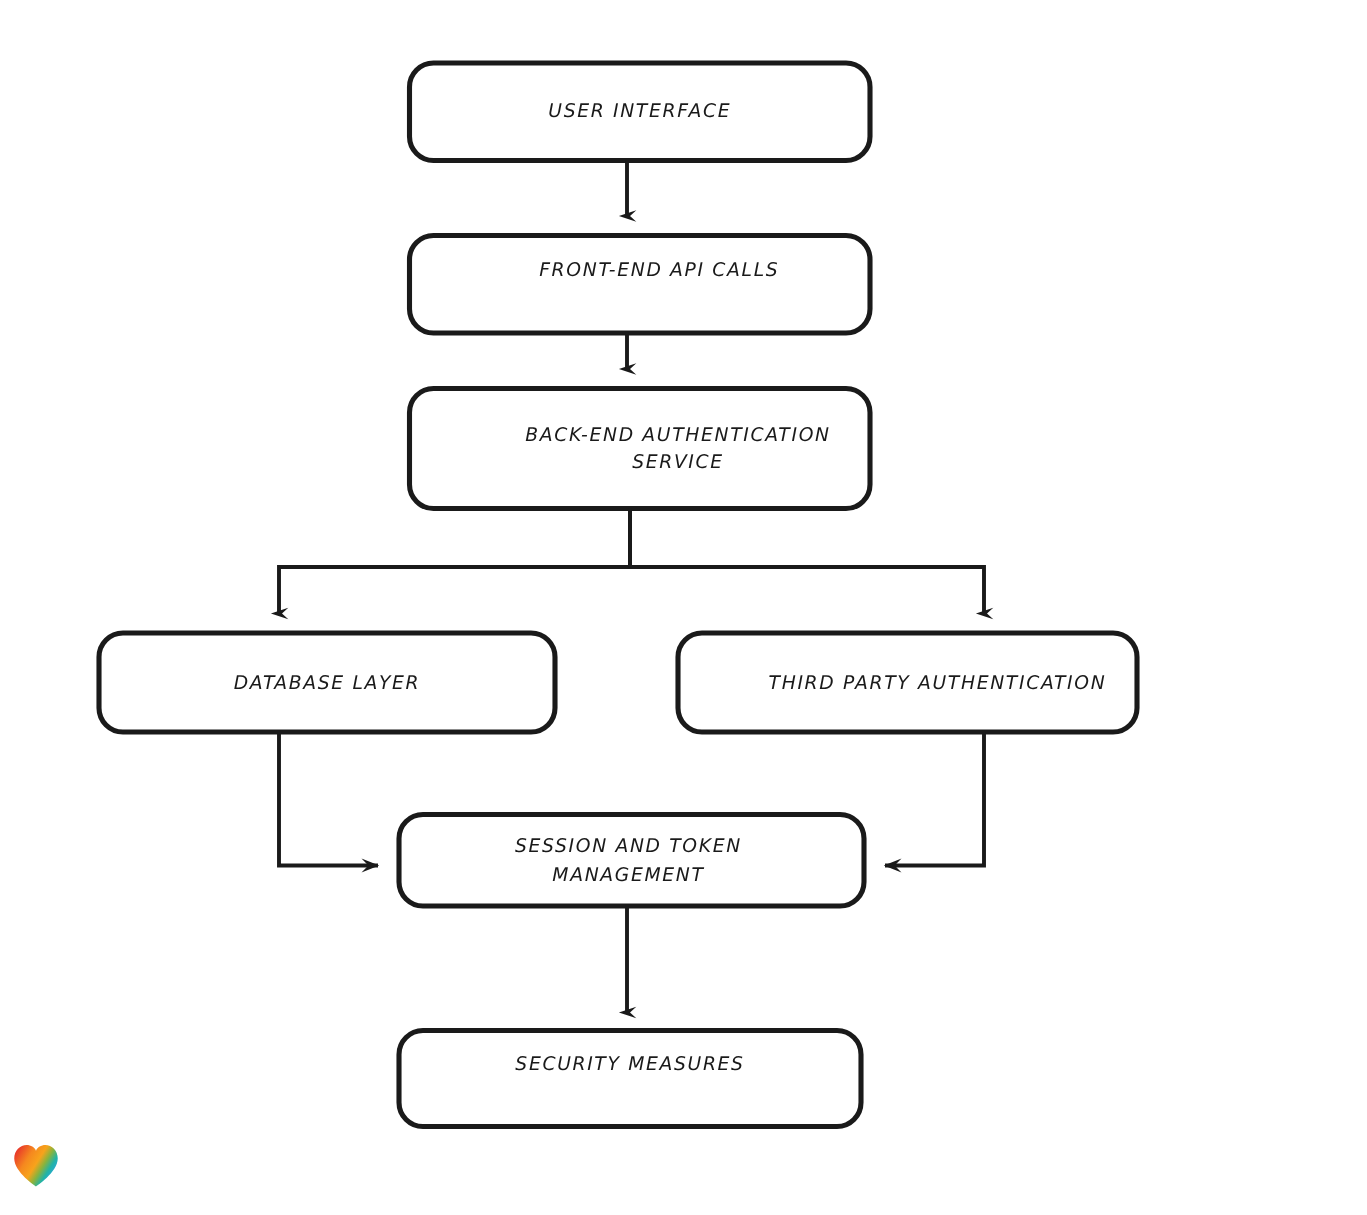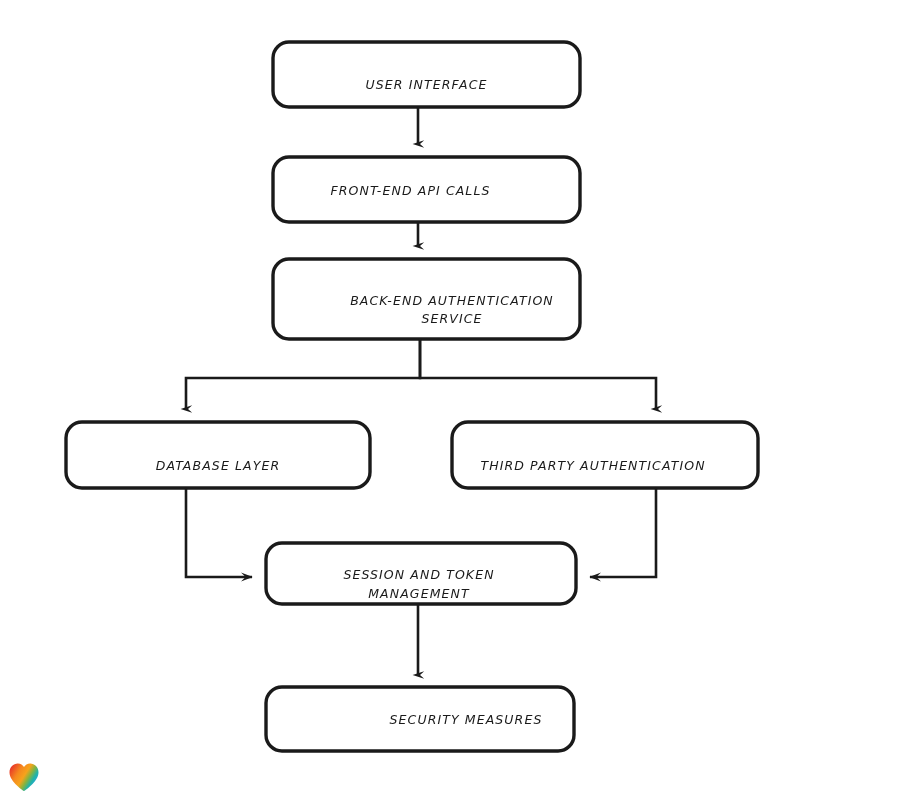--- a/index.html
+++ b/index.html
@@ -29,21 +29,20 @@
     color: #1a1a1a;
     font-family: "DejaVu Sans", sans-serif;
     font-size: 12.5px;
     letter-spacing: 1.1px;
     font-style: italic;
     line-height: 1.45;
     font-weight: 500;
     pointer-events: none;
     white-space: pre-line;
     text-transform: uppercase;
-    margin-top: 11px;
   }
   .heart-wrap {
     position: absolute;
     left: 8px;
     top: 762px;
     width: 32px;
     height: 30px;
   }
 </style>
 </head>
@@ -114,31 +113,31 @@
     <path d="M656,488 L656,577 L590,577" fill="none" stroke="#1a1a1a" stroke-width="2.6" stroke-linejoin="miter" marker-end="url(#arrowLeft)"></path>
   </g>
 
   <g>
     <path d="M418,604 L418,675" fill="none" stroke="#1a1a1a" stroke-width="2.6" marker-end="url(#arrowDown)"></path>
   </g>
 </svg>
 
 <div class="node-label" style="left:273px; top:42px; width:307px; height:65px;">User Interface</div>
 
-<div class="node-label" style="left:257px; top:157px; width:307px; height:46px;">Front-End API Calls</div>
+<div class="node-label" style="left:286px; top:157px; width:307px; height:46px;">Front-End API Calls</div>
 
 <div class="node-label" style="left:273px; top:259px; width:358px; height:80px;">Back-End Authentication
 Service</div>
 
 <div class="node-label" style="left:66px; top:422px; width:304px; height:66px;text-align:right;">Database Layer</div>
 
-<div class="node-label" style="left:440px; top:422px; width:306px; height:66px;">Third Party Authentication</div>
+<div class="node-label" style="left:472px; top:422px; width:306px; height:66px;">Third Party Authentication</div>
 
 <div class="node-label" style="left:264px; top:543px; width:310px; height:61px;">Session and Token
 Management</div>
 
-<div class="node-label" style="left:266px; top:687px; width:308px; height:44px;padding-left:46px;">Security Measures</div>
+<div class="node-label" style="left:266px; top:687px; width:308px; height:44px;">Security Measures</div>
 
 <div class="heart-wrap">
   <svg viewBox="0 0 32 30" width="32" height="30" xmlns="http://www.w3.org/2000/svg">
     <path d="M16,29 C16,29 1.5,19.6 1.5,10.4 C1.5,5.1 5.4,1.4 9.8,1.4 C12.6,1.4 14.9,2.9 16,5.1 C17.1,2.9 19.4,1.4 22.2,1.4 C26.6,1.4 30.5,5.1 30.5,10.4 C30.5,19.6 16,29 16,29 Z" fill="url(#heartGrad)"></path>
   </svg>
 </div>
 
 </body></html>

